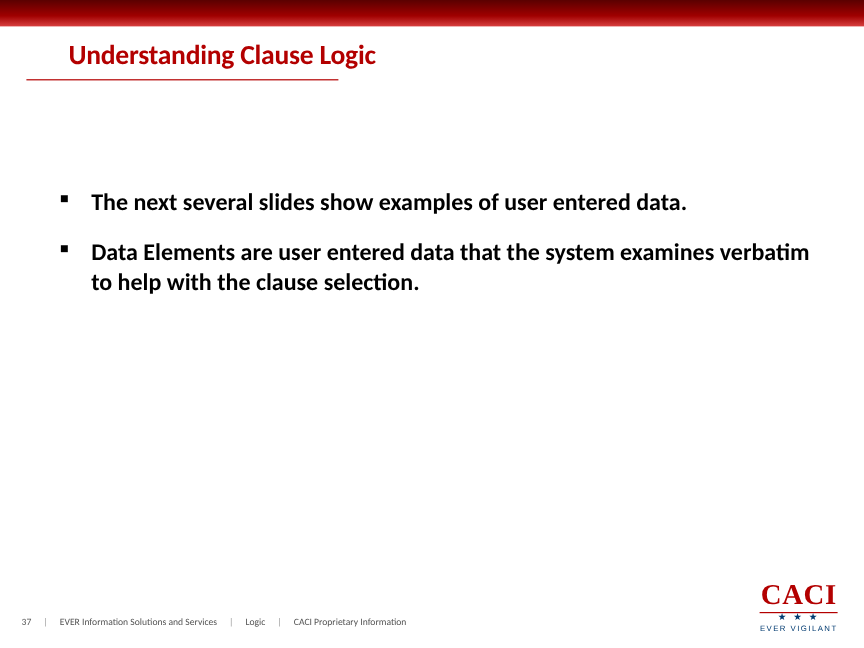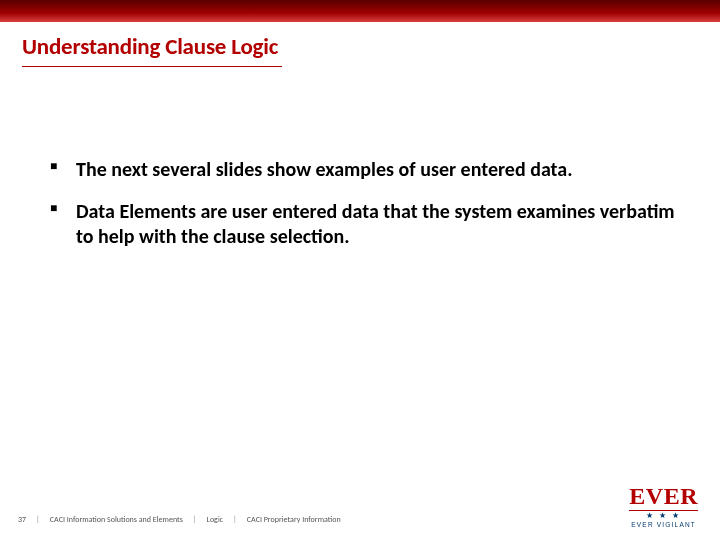--- a/index.html
+++ b/index.html
@@ -1,20 +1,20 @@
 <!DOCTYPE html>
 <html><head>
 <meta charset="utf-8">
 <style>
   * { margin: 0; padding: 0; box-sizing: border-box; }
   html, body { width: 720px; height: 540px; font-family: Calibri, 'Segoe UI', Arial, sans-serif; background: #fff; overflow: hidden; }
   .slide { width: 720px; height: 540px; position: relative; background: #fff; }
   .top-bar { width: 100%; height: 22px; background: linear-gradient(to bottom, #5a0000 0%, #a00000 60%, #d84040 100%); }
   .title-wrap { padding: 10px 22px 0 22px; }
-  .title { font-size: 23px; font-weight: 600; color: #b30000; letter-spacing: -0.2px; }
+  .title { font-size: 23px; font-weight: 600; color: #b30000; letter-spacing: -0.2px; margin-left: 35px; }
   .title-underline { margin-top: 6px; height: 1px; background: #b30000; width: 260px; }
   .content { padding: 90px 38px 0 50px; }
   .bullets { list-style: none; }
   .bullets li { position: relative; padding-left: 26px; font-size: 20px; font-weight: 600; color: #000; line-height: 1.22; margin-bottom: 18px; }
   .bullets li::before { content: '■'; position: absolute; left: 0; top: 2px; font-size: 12px; color: #000; }
   .footer { position: absolute; left: 0; bottom: 0; width: 100%; height: 42px; display: flex; align-items: center; padding: 0 18px; }
   .footer-left { display: flex; align-items: center; gap: 10px; font-size: 8px; color: #555; justify-content: flex-end; }
   .footer-left .sep { color: #999; }
   .logo { position: absolute; right: 22px; bottom: 12px; text-align: center; }
   .logo-text { font-family: 'Times New Roman', serif; font-size: 24px; font-weight: 700; color: #b30000; letter-spacing: 0.5px; line-height: 1; }
@@ -37,26 +37,26 @@
     <ul class="bullets">
       <li>The next several slides show examples of user entered data.</li>
       <li>Data Elements are user entered data that the system examines verbatim to help with the clause selection.</li>
     </ul>
   </div>
 
   <div class="footer">
     <div class="footer-left">
       <span>37</span>
       <span class="sep">|</span>
-      <span>CACI Information Solutions and Elements</span>
+      <span>EVER Information Solutions and Services</span>
       <span class="sep">|</span>
       <span>Logic</span>
       <span class="sep">|</span>
       <span>CACI Proprietary Information</span>
     </div>
     <div class="logo">
-      <div class="logo-text">EVER</div>
+      <div class="logo-text">CACI</div>
       <div class="logo-line"></div>
       <div class="logo-stars">★ ★ ★</div>
       <div class="logo-tag">EVER VIGILANT</div>
     </div>
   </div>
 </div>
 
 </body></html>

